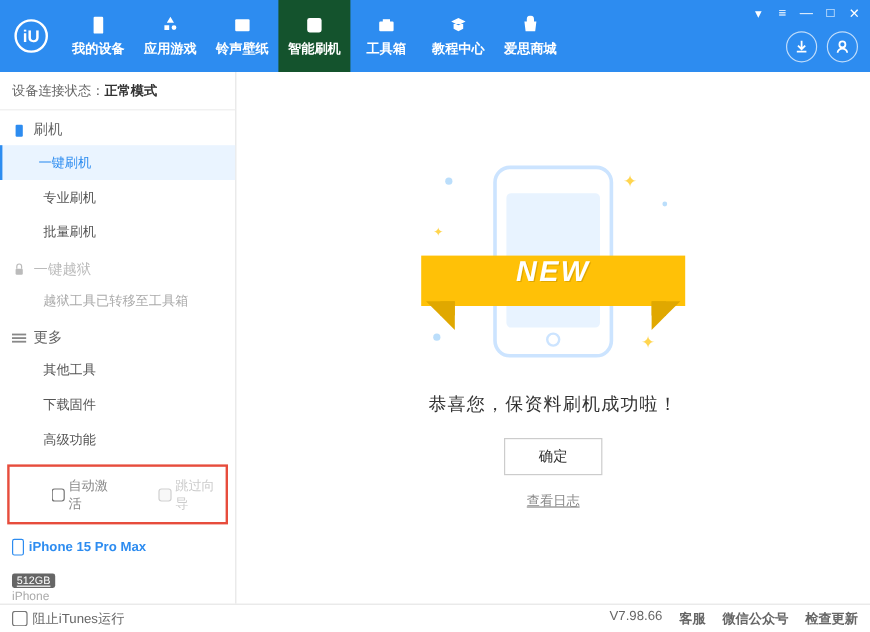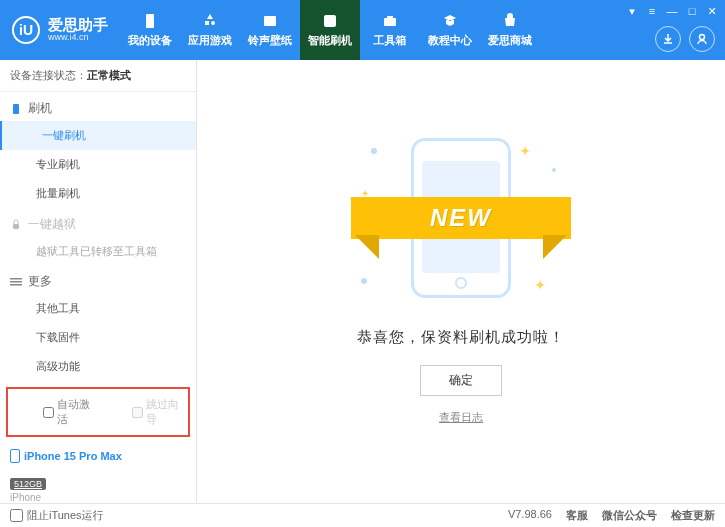--- a/index.html
+++ b/index.html
@@ -29,40 +29,40 @@
 .body { display: flex; height: calc(100% - 60px - 24px); }
 
 
 .sidebar { width: 197px; border-right: 1px solid #e5e5e5; display: flex; flex-direction: column; font-size: 12px; }
 .status-bar { padding: 8px 10px; font-size: 11px; color: #666; border-bottom: 1px solid #eee; }
 .status-val { color: #333; font-weight: bold; }
 .side-section { padding: 8px 10px 4px; display: flex; align-items: center; gap: 6px; color: #666; font-size: 12px; }
 .side-section .ico { width: 12px; height: 12px; }
 .side-items { }
 .side-item { padding: 7px 10px 7px 36px; color: #555; cursor: pointer; font-size: 11px; }
-.side-item.active { background: #eaf4ff; color: #2d8cf0; border-left: 2px solid #2d8cf0; padding-left: 40px; }
+.side-item.active { background: #eaf4ff; color: #2d8cf0; border-left: 2px solid #2d8cf0; padding-left: 30px; }
 .side-item.gray { color: #aaa; }
 .side-item.multi { line-height: 1.3; }
 
 .checkbox-row { margin: 6px; padding: 8px 6px; border: 2px solid #e74c3c; display: flex; gap: 10px; font-size: 11px; color: #888; }
 .cb { display: flex; align-items: center; gap: 3px; padding-left: 29px; }
 .cb input { width: 11px; height: 11px; }
 .device-block { padding: 6px 10px; font-size: 11px; }
 .device-name { color: #2d8cf0; font-weight: bold; display: flex; align-items: center; gap: 4px; }
 .device-name .ico { width: 10px; height: 14px; border: 1px solid #2d8cf0; border-radius: 2px; }
 .badge-storage { display: inline-block; background: #666; color: #fff; padding: 1px 4px; font-size: 9px; border-radius: 2px; margin-top: 15px; text-decoration: underline; }
 .device-type { color: #aaa; font-size: 10px; margin-top: 2px; }
 
 
 .main { flex: 1; display: flex; flex-direction: column; align-items: center; justify-content: center; padding: 20px; position: relative; }
 .illustration { width: 200px; height: 170px; position: relative; margin-bottom: 20px; }
 .phone-shape { width: 100px; height: 160px; background: #fff; border: 3px solid #cce4ff; border-radius: 14px; position: absolute; left: 50px; top: 0; }
 .phone-screen { position: absolute; top: 20px; left: 8px; right: 8px; bottom: 22px; background: #e8f3ff; border-radius: 4px; }
 .phone-btn { position: absolute; bottom: 6px; left: 50%; transform: translateX(-50%); width: 12px; height: 12px; border: 2px solid #cce4ff; border-radius: 50%; }
-.ribbon { position: absolute; top: 59px; left: -10px; right: -10px; height: 42px; background: #ffc107; display: flex; align-items: center; justify-content: center; }
+.ribbon { position: absolute; top: 75px; left: -10px; right: -10px; height: 42px; background: #ffc107; display: flex; justify-content: center; }
 .ribbon::before, .ribbon::after { content: ''; position: absolute; width: 0; height: 0; border: 12px solid #e0a800; top: 38px; }
 .ribbon::before { left: 4px; border-left-color: transparent; border-bottom-color: transparent; }
 .ribbon::after { right: 4px; border-right-color: transparent; border-bottom-color: transparent; }
 .ribbon-text { color: #fff; font-weight: 900; font-size: 24px; letter-spacing: 2px; font-style: italic; text-shadow: 1px 1px 0 #e0a800; }
 .star { position: absolute; color: #ffd54f; font-size: 14px; }
 .dot { position: absolute; width: 6px; height: 6px; background: #bbdefb; border-radius: 50%; }
 
 .success-text { font-size: 15px; color: #333; margin-bottom: 18px; letter-spacing: 1px; }
 .ok-btn { padding: 6px 28px; border: 1px solid #ccc; background: #fff; font-size: 12px; cursor: pointer; color: #333; }
 .view-log { margin-top: 14px; font-size: 11px; color: #888; text-decoration: underline; cursor: pointer; }
@@ -72,24 +72,20 @@
 .footer-left { display: flex; align-items: center; gap: 4px; }
 .footer-right { display: flex; gap: 14px; }
 .footer-link { cursor: pointer; font-weight: bold; }
 </style>
 </head>
 <body>
 
 <div class="header">
   <div class="logo-block">
     <div class="logo-circle">iU</div>
-    <div class="logo-text">
-      <span class="logo-title">爱思助手</span>
-      <span class="logo-sub">www.i4.cn</span>
-    </div>
   </div>
   <div class="nav">
     <div class="nav-item">
       <span class="nav-icon">
           <svg width="16" height="16" viewBox="0 0 16 16">
             <rect x="4" y="1" width="8" height="14" rx="1"></rect>
           </svg>
         </span>
       <span>我的设备</span>
     </div>

